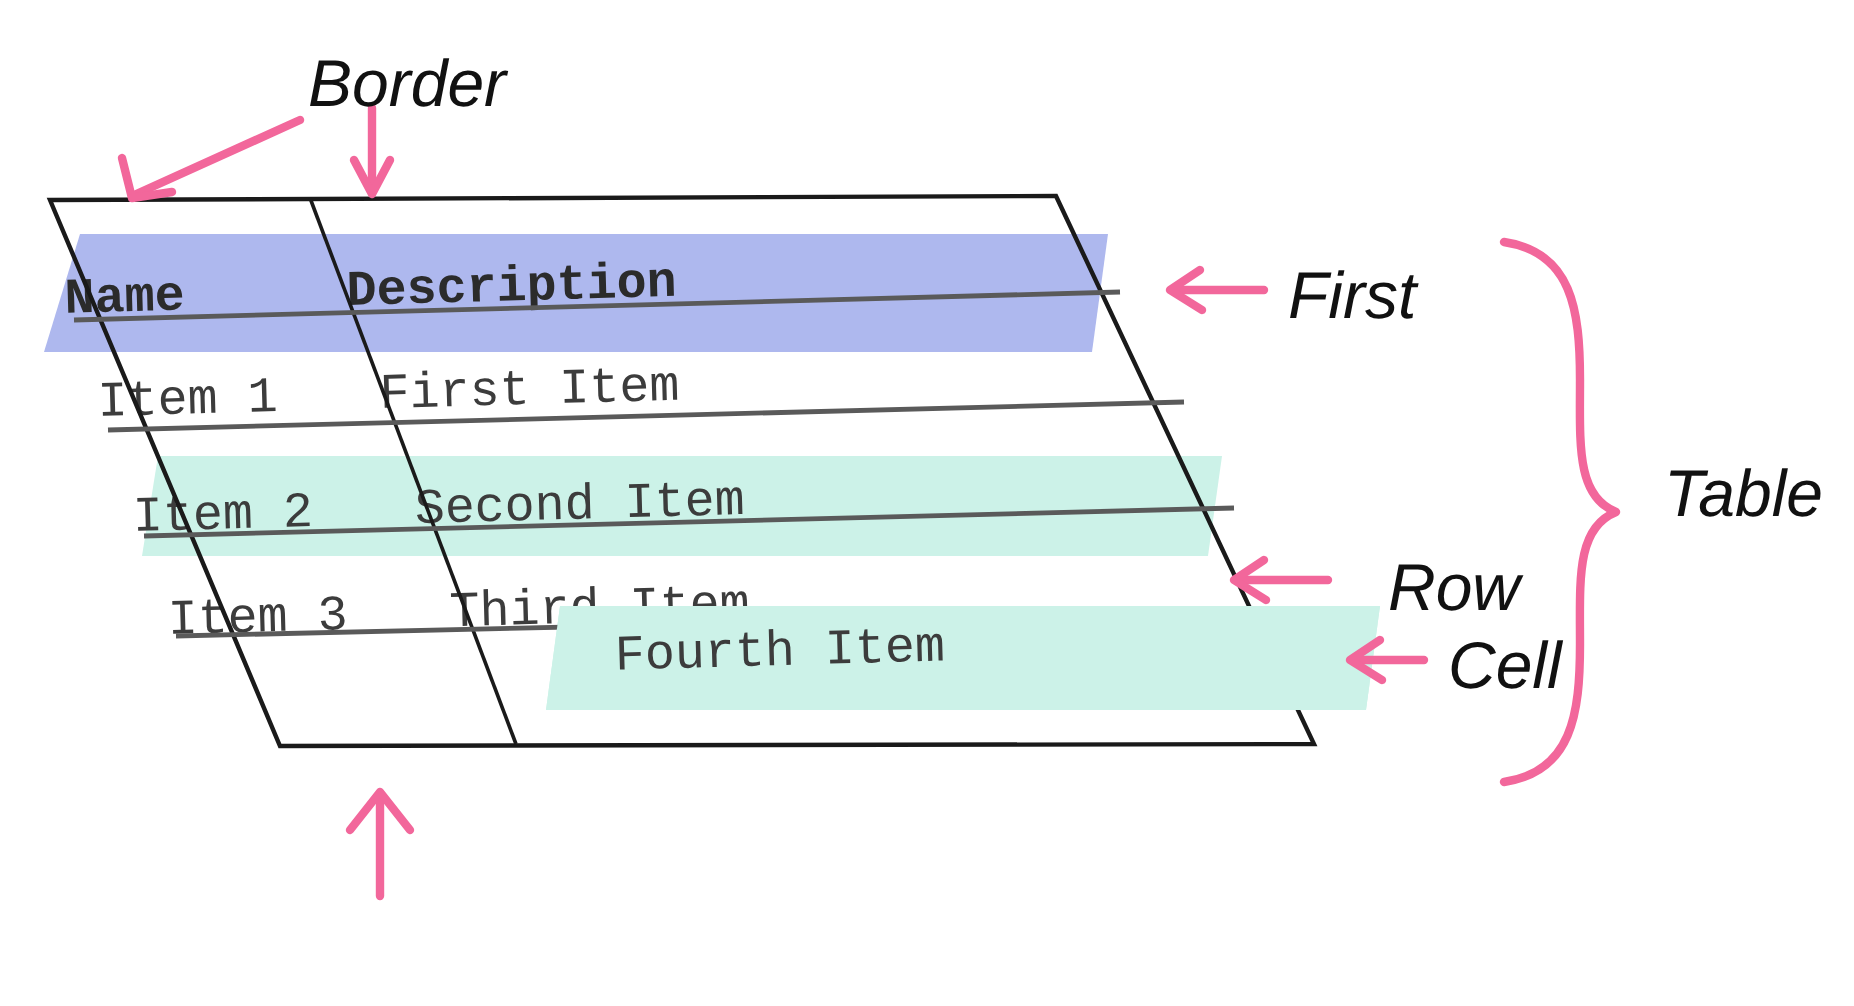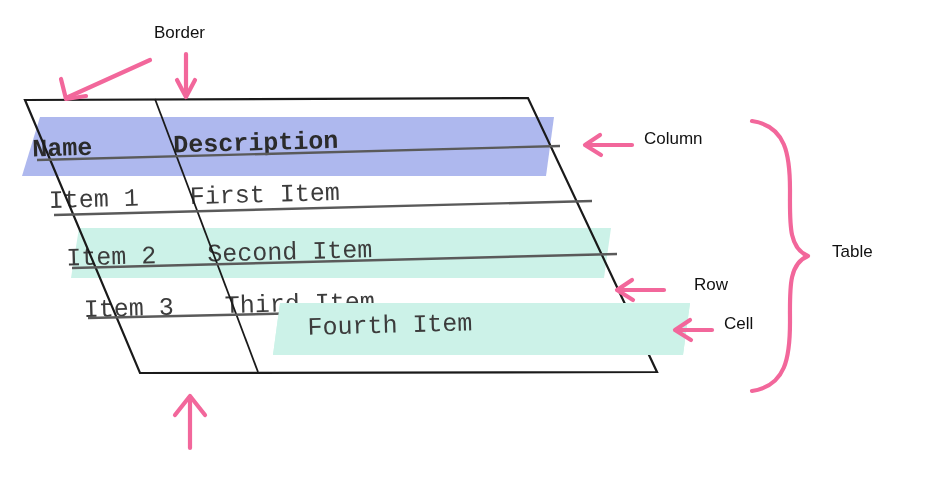--- a/index.html
+++ b/index.html
@@ -8,24 +8,25 @@
     background:#ffffff;
     font-family:"Liberation Sans", sans-serif;
     overflow:hidden;
     position:relative;
   }
   #stage{position:absolute;left:0;top:0;width:927px;height:503px;}
   svg.layer{position:absolute;left:0;top:0;width:927px;height:503px;}
   .lbl{
     position:absolute;
     font-family:"Liberation Sans", sans-serif;
-    font-size:17px;
+    font-size:33px;
     color:#111111;
     white-space:nowrap;
     letter-spacing:0px;
+    font-style:italic;
   }
   .celltext{
     position:absolute;
     font-family:"Liberation Mono","DejaVu Sans Mono",monospace;
     font-size:25px;
     color:#3c3c3c;
     white-space:pre;
   }
   .celltext.bold{font-weight:bold;color:#2b2b2b;}
 </style>
@@ -112,22 +113,22 @@
       <path d="M 752 121
            C 786 126, 790 155, 790 190
            C 790 222, 788 248, 808 256
            C 788 264, 790 290, 790 322
            C 790 357, 786 386, 752 391"></path>
     </g>
   </svg>
 
   <span class="lbl" style="left:154px;top:23px;">Border</span>
 
-  <span class="lbl" style="left:644px;top:129px;">Column</span>
+  <span class="lbl" style="left:644px;top:129px;">First</span>
 
-  <span class="lbl" style="left:832px;top:242px;">Table</span>
+  <span class="lbl" style="left:832px;top:228px;">Table</span>
 
   <span class="lbl" style="left:694px;top:275px;">Row</span>
 
   <span class="lbl" style="left:724px;top:314px;text-align:right;">Cell</span>
 
 
 </div>
 
 </body></html>

